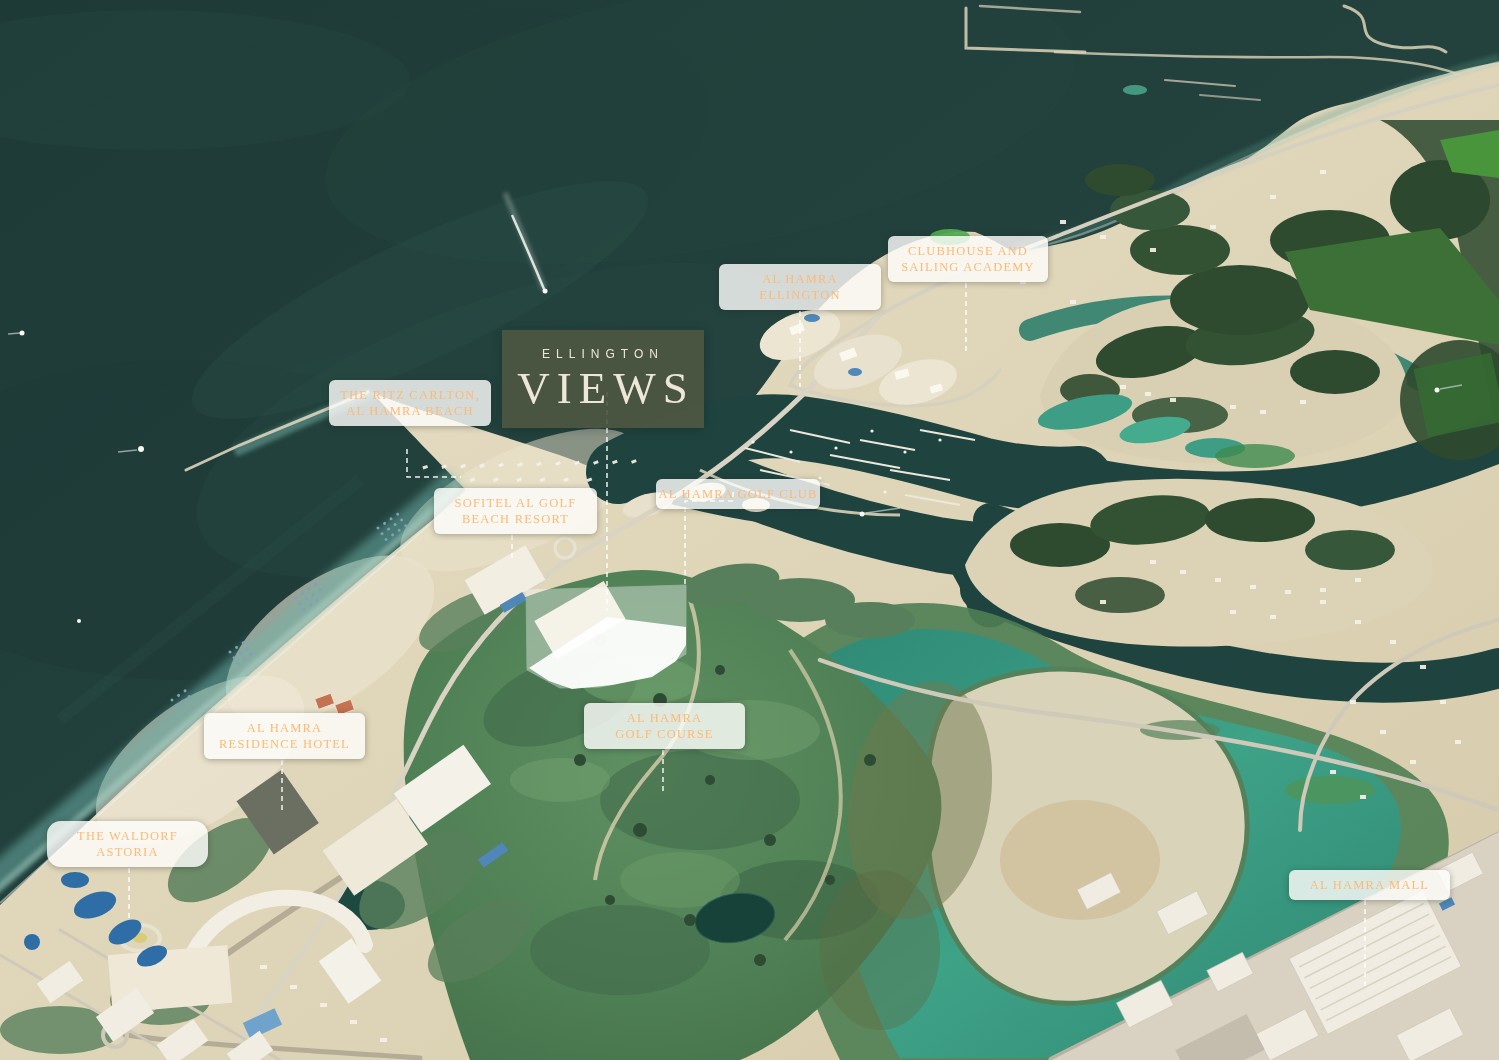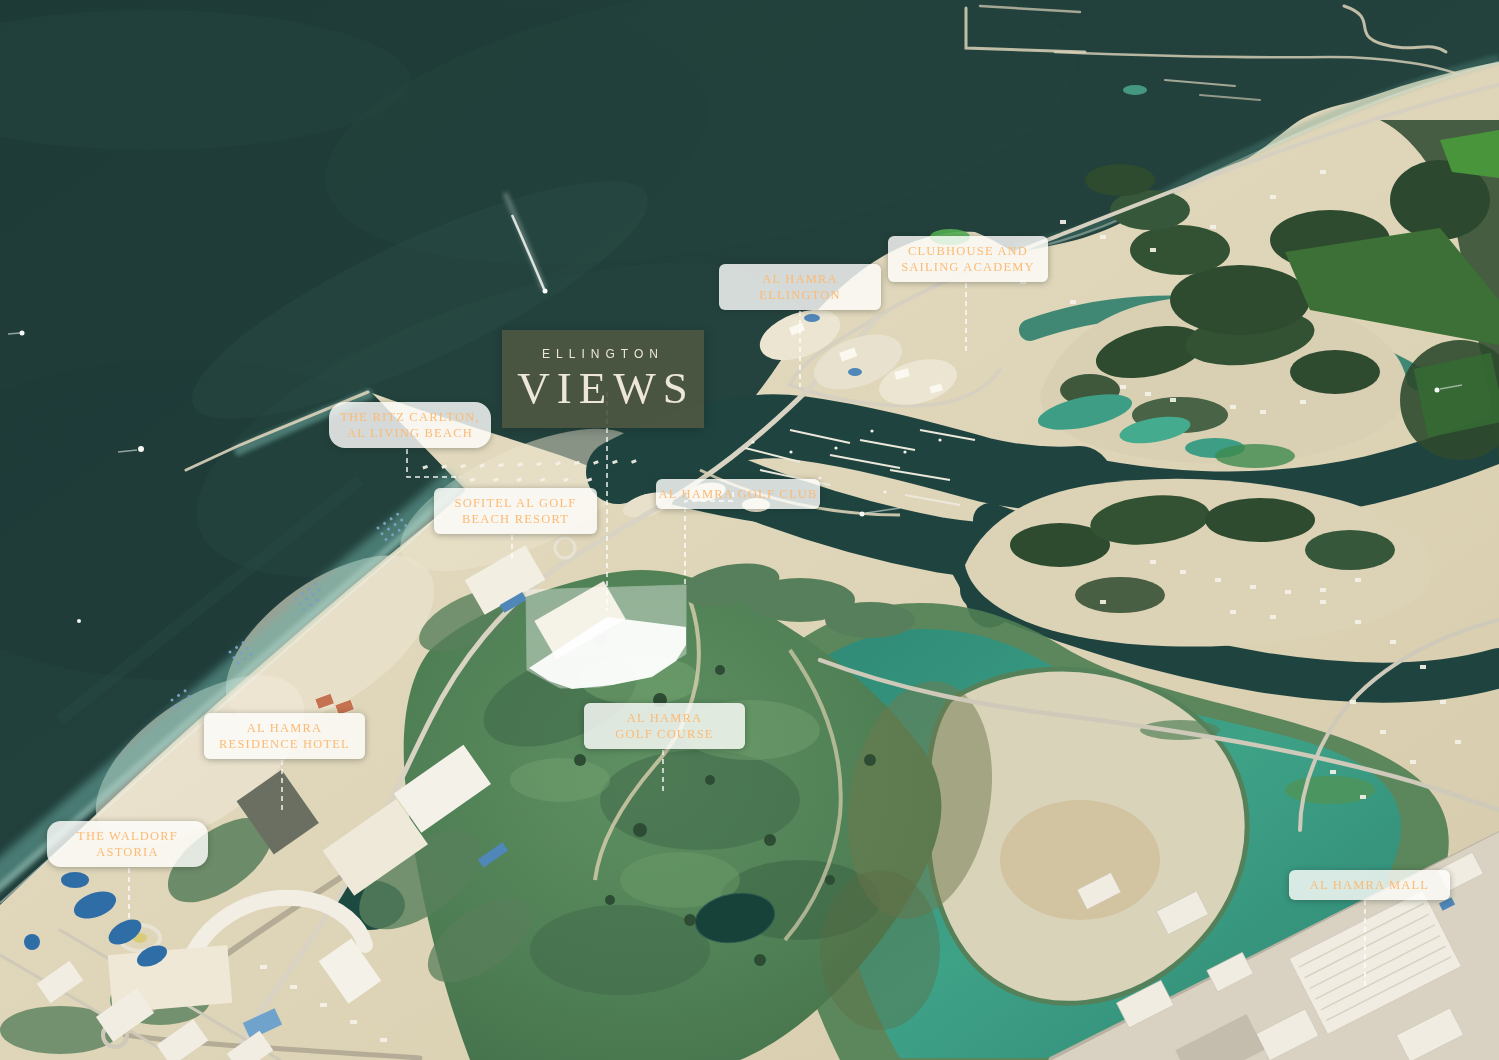--- a/index.html
+++ b/index.html
@@ -513,23 +513,23 @@
 
 <div id="labels">
       <div class="map-label" style="left: 719px; top: 264px; width: 158px;">
         <span>AL HAMRA</span>
         <span>ELLINGTON</span>
       </div>
       <div class="map-label" style="left: 888px; top: 236px; width: 156px;">
         <span>CLUBHOUSE AND</span>
         <span>SAILING ACADEMY</span>
       </div>
-      <div class="map-label" style="left: 329px; top: 402px; width: 158px; border-radius: 16px;">
+      <div class="map-label" style="left: 329px; top: 380px; width: 158px;">
         <span>THE RITZ CARLTON,</span>
-        <span>AL LIVING BEACH</span>
+        <span>AL HAMRA BEACH</span>
       </div>
       <div class="map-label" style="left: 434px; top: 488px; width: 159px;">
         <span>SOFITEL AL GOLF</span>
         <span>BEACH RESORT</span>
       </div>
       <div class="map-label" style="left: 656px; top: 479px; width: 160px;">
         <span>AL HAMRA GOLF CLUB</span>
       </div>
       <div class="map-label" style="left: 584px; top: 703px; width: 157px;">
         <span>AL HAMRA</span>

